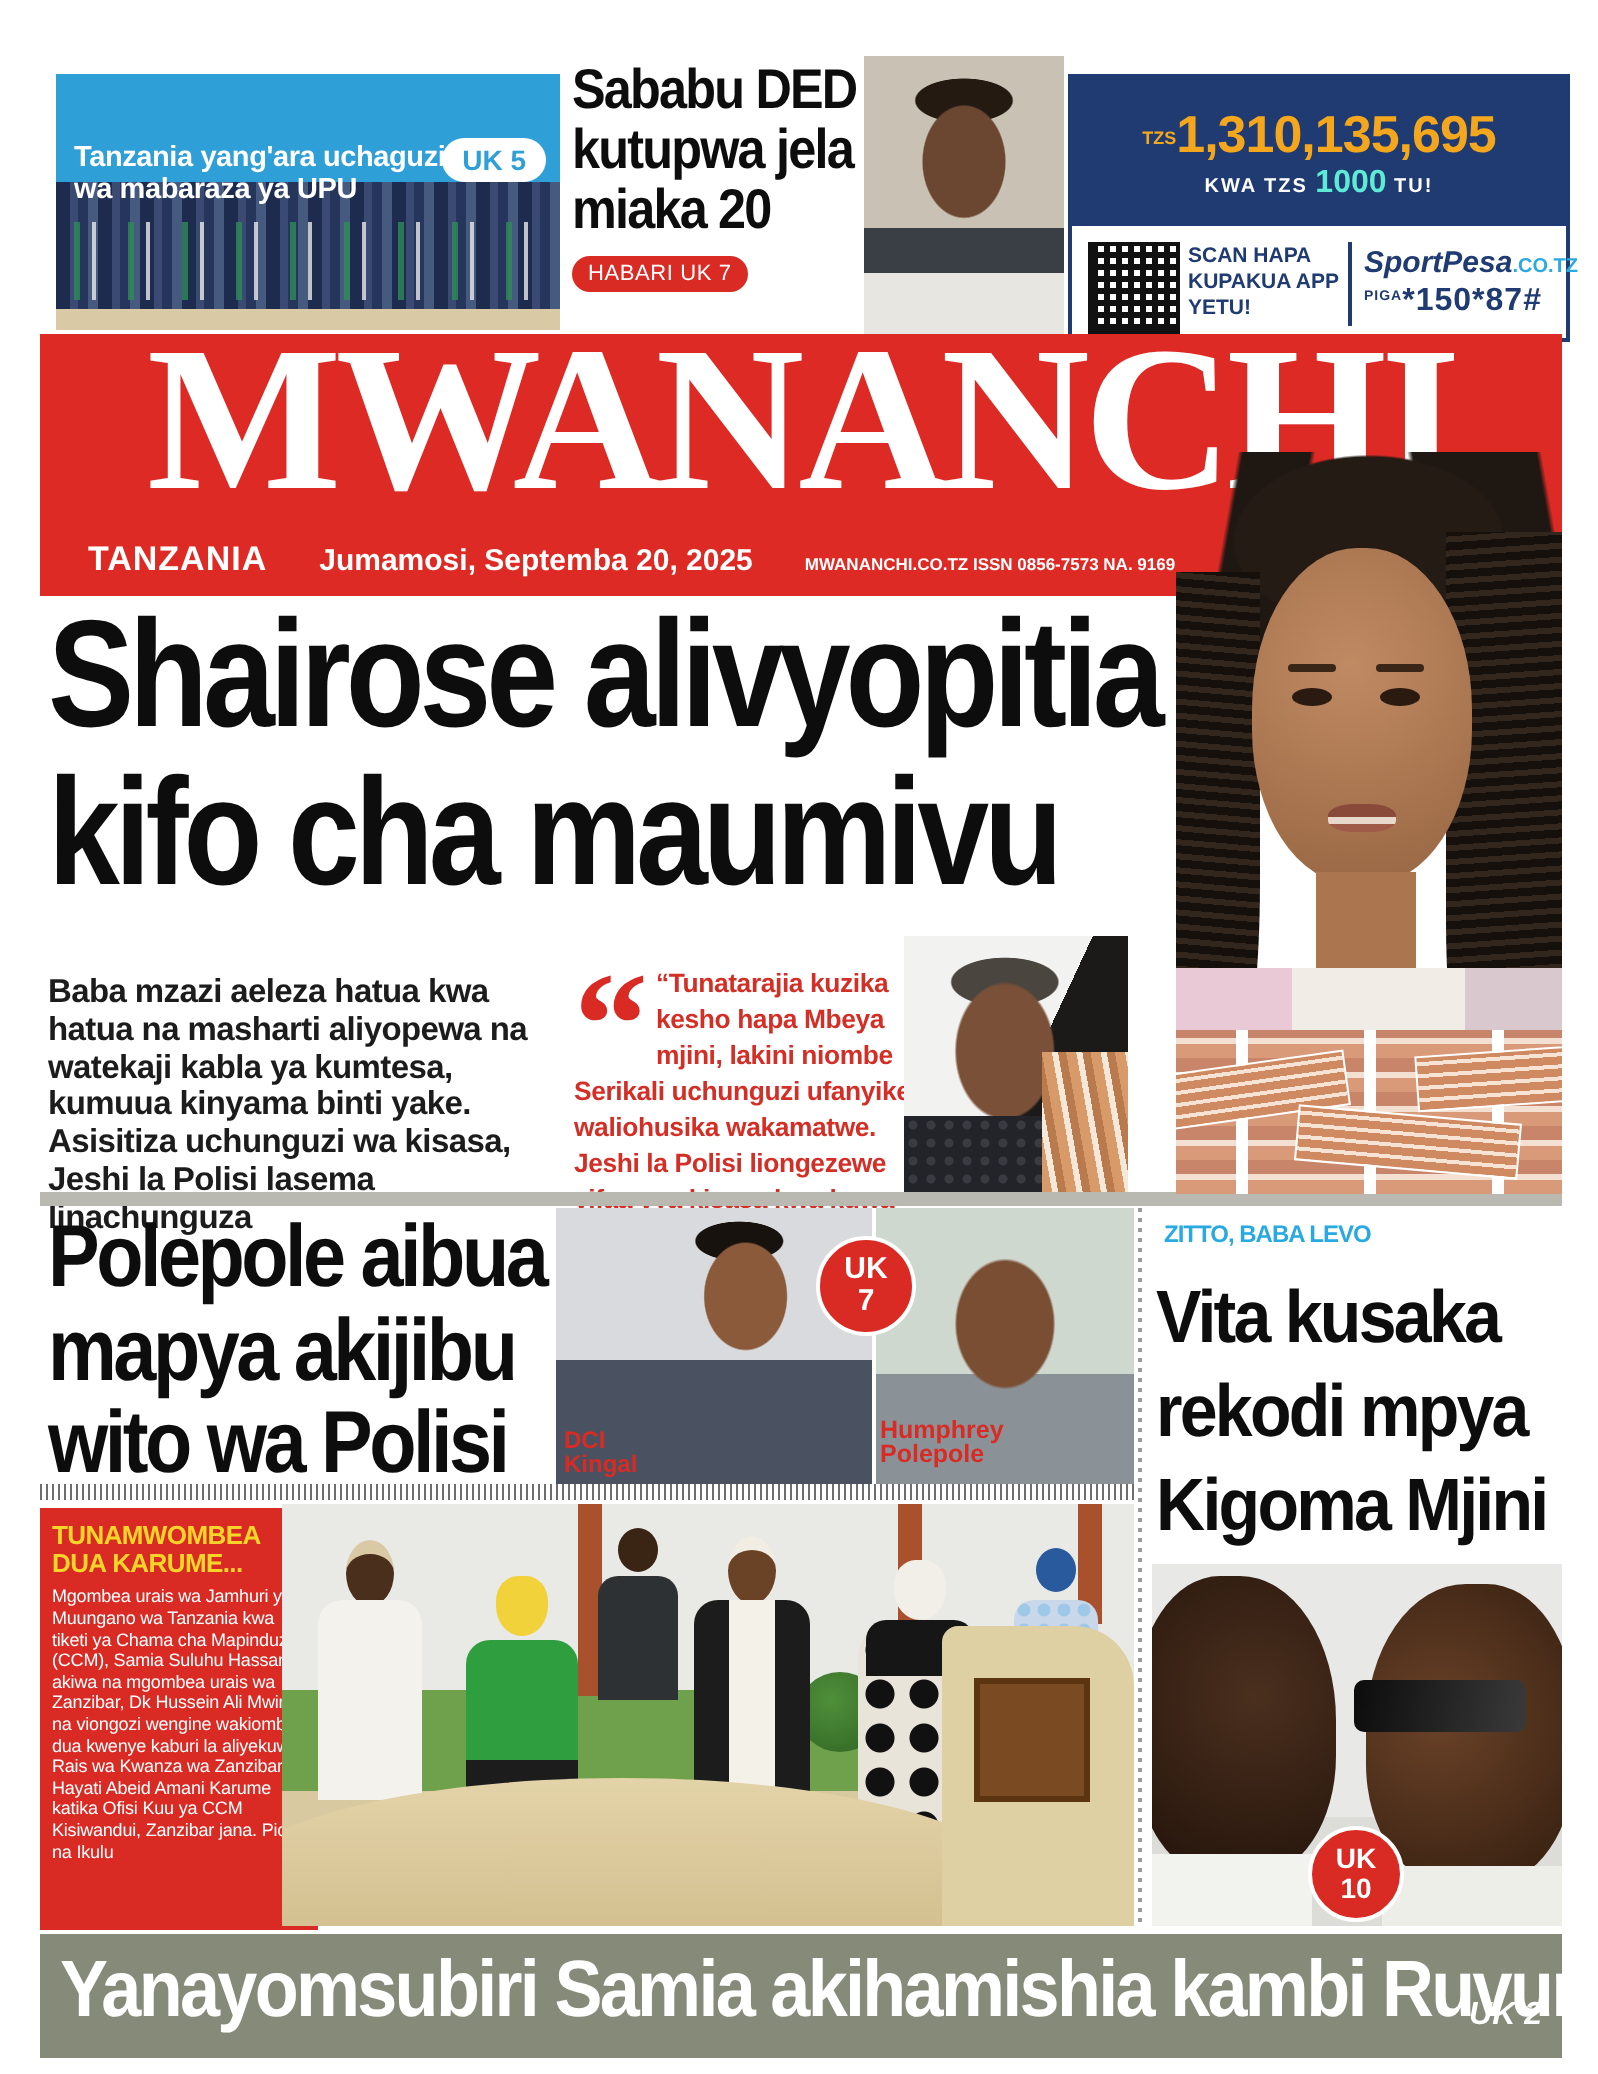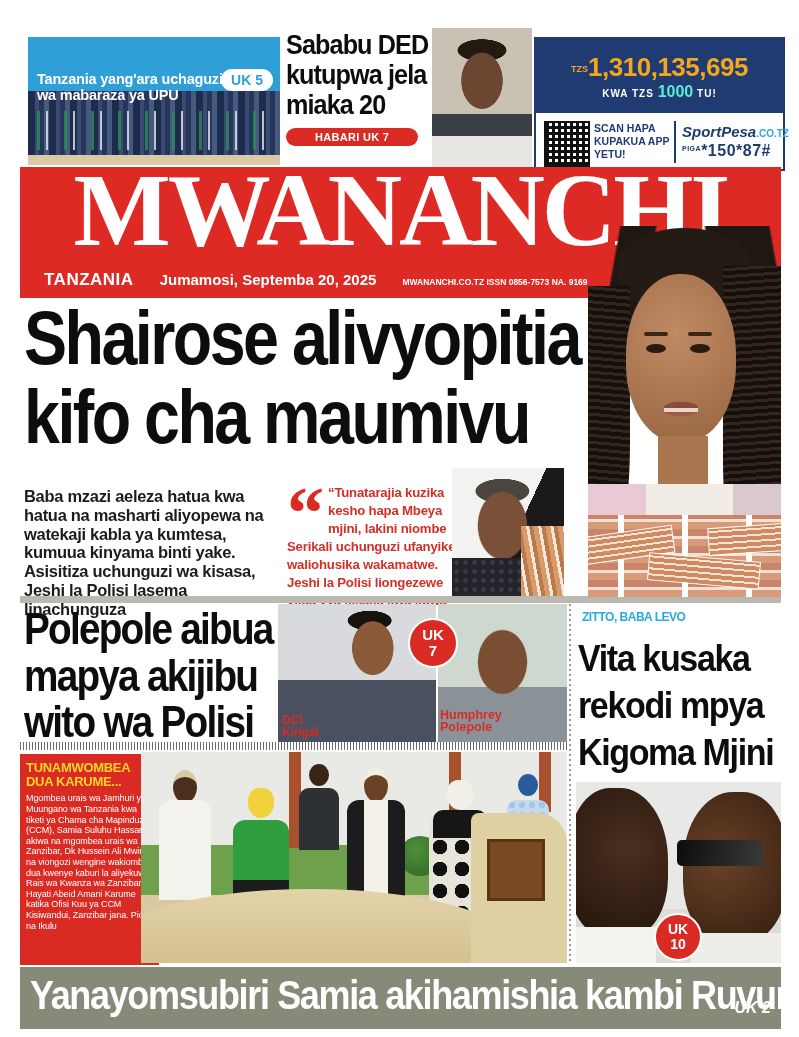--- a/index.html
+++ b/index.html
@@ -17,22 +17,22 @@
   #upu-sash{position:absolute;left:0;bottom:12%;width:100%;height:30%;
     background:repeating-linear-gradient(90deg,transparent 0 9px,#2e8b57 9px 12px,transparent 12px 18px,#e8e8e8 18px 20px,transparent 20px 27px);opacity:.8;}
   #upu-headline{position:absolute;left:9px;top:6px;width:190px;color:#fff;font-weight:700;
     font-size:14.5px;line-height:1.12;letter-spacing:-0.2px;margin-top:28px;}
   #upu-badge{position:absolute;right:7px;top:32px;background:#fff;color:#2f9fd8;font-weight:700;
     font-size:14px;padding:3px 10px;border-radius:13px;}
 
   #ded-block{left:286px;top:30px;width:146px;}
   .ded-line{font-weight:700;font-size:28px;letter-spacing:-1px;line-height:1.08;color:#0d0d0d;
     white-space:nowrap;transform:scaleX(.9);transform-origin:left top;}
-  #ded-badge{display:inline-block;margin-top:7px;background:#d92b24;color:#fff;font-weight:700;
-    font-size:11px;padding:3px 29px;border-radius:11px;letter-spacing:.3px;}
+  #ded-badge{display:inline-block;margin-top:7px;background:#d92b24;color:#fff;font-weight:400;
+    font-size:11px;padding:3px 8px;border-radius:11px;letter-spacing:.3px;}
 
   #ded-photo{left:432px;top:28px;width:100px;height:139px;
     background:
       radial-gradient(ellipse 34px 46px at 50% 38%,#6b4630 0 60%,transparent 62%),
       radial-gradient(ellipse 40px 18px at 50% 16%,#241a12 0 60%,transparent 62%),
       linear-gradient(180deg,#c9c2b4 0 62%,#3a3f46 62% 78%,#e8e6e0 78% 100%);}
 
   #jackpot{left:534px;top:37px;width:247px;height:130px;border:2px solid #1f3b72;background:#fff;}
   #jackpot-top{position:absolute;left:0;top:0;width:100%;height:74px;background:#1f3b72;color:#fff;text-align:center;}
   #jackpot-title{font-weight:700;font-size:17px;letter-spacing:1px;margin-top:5px;}

